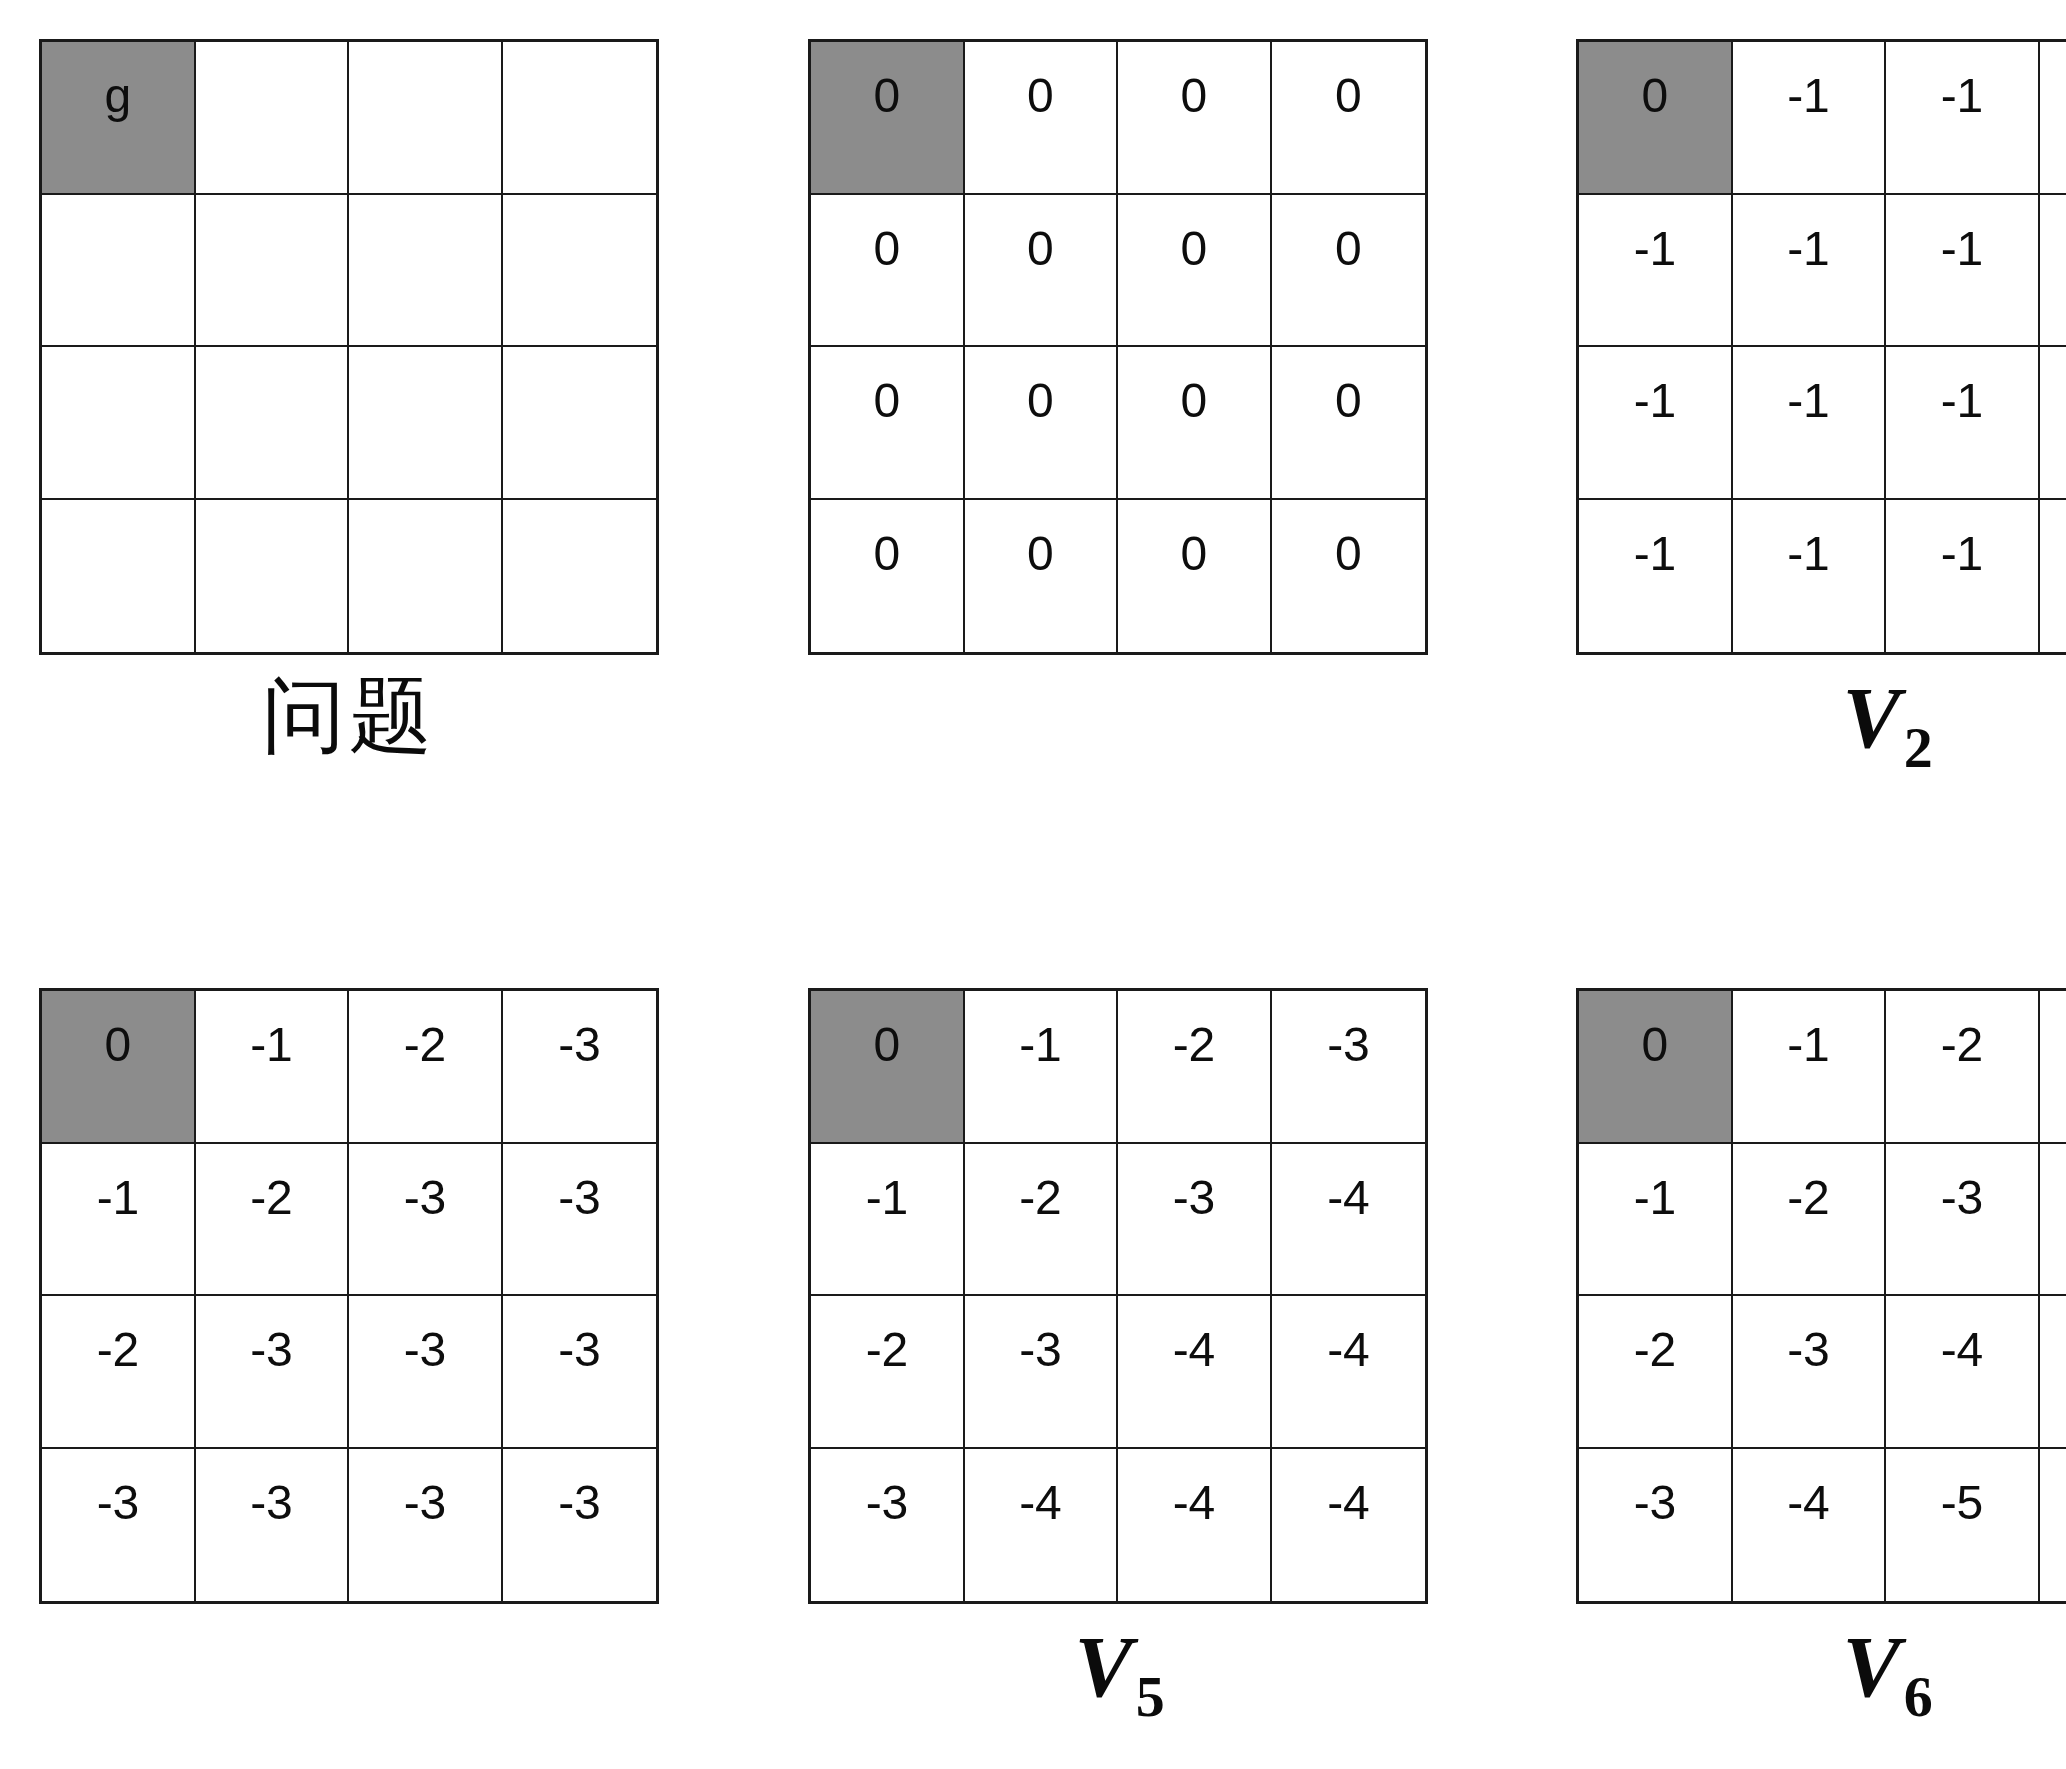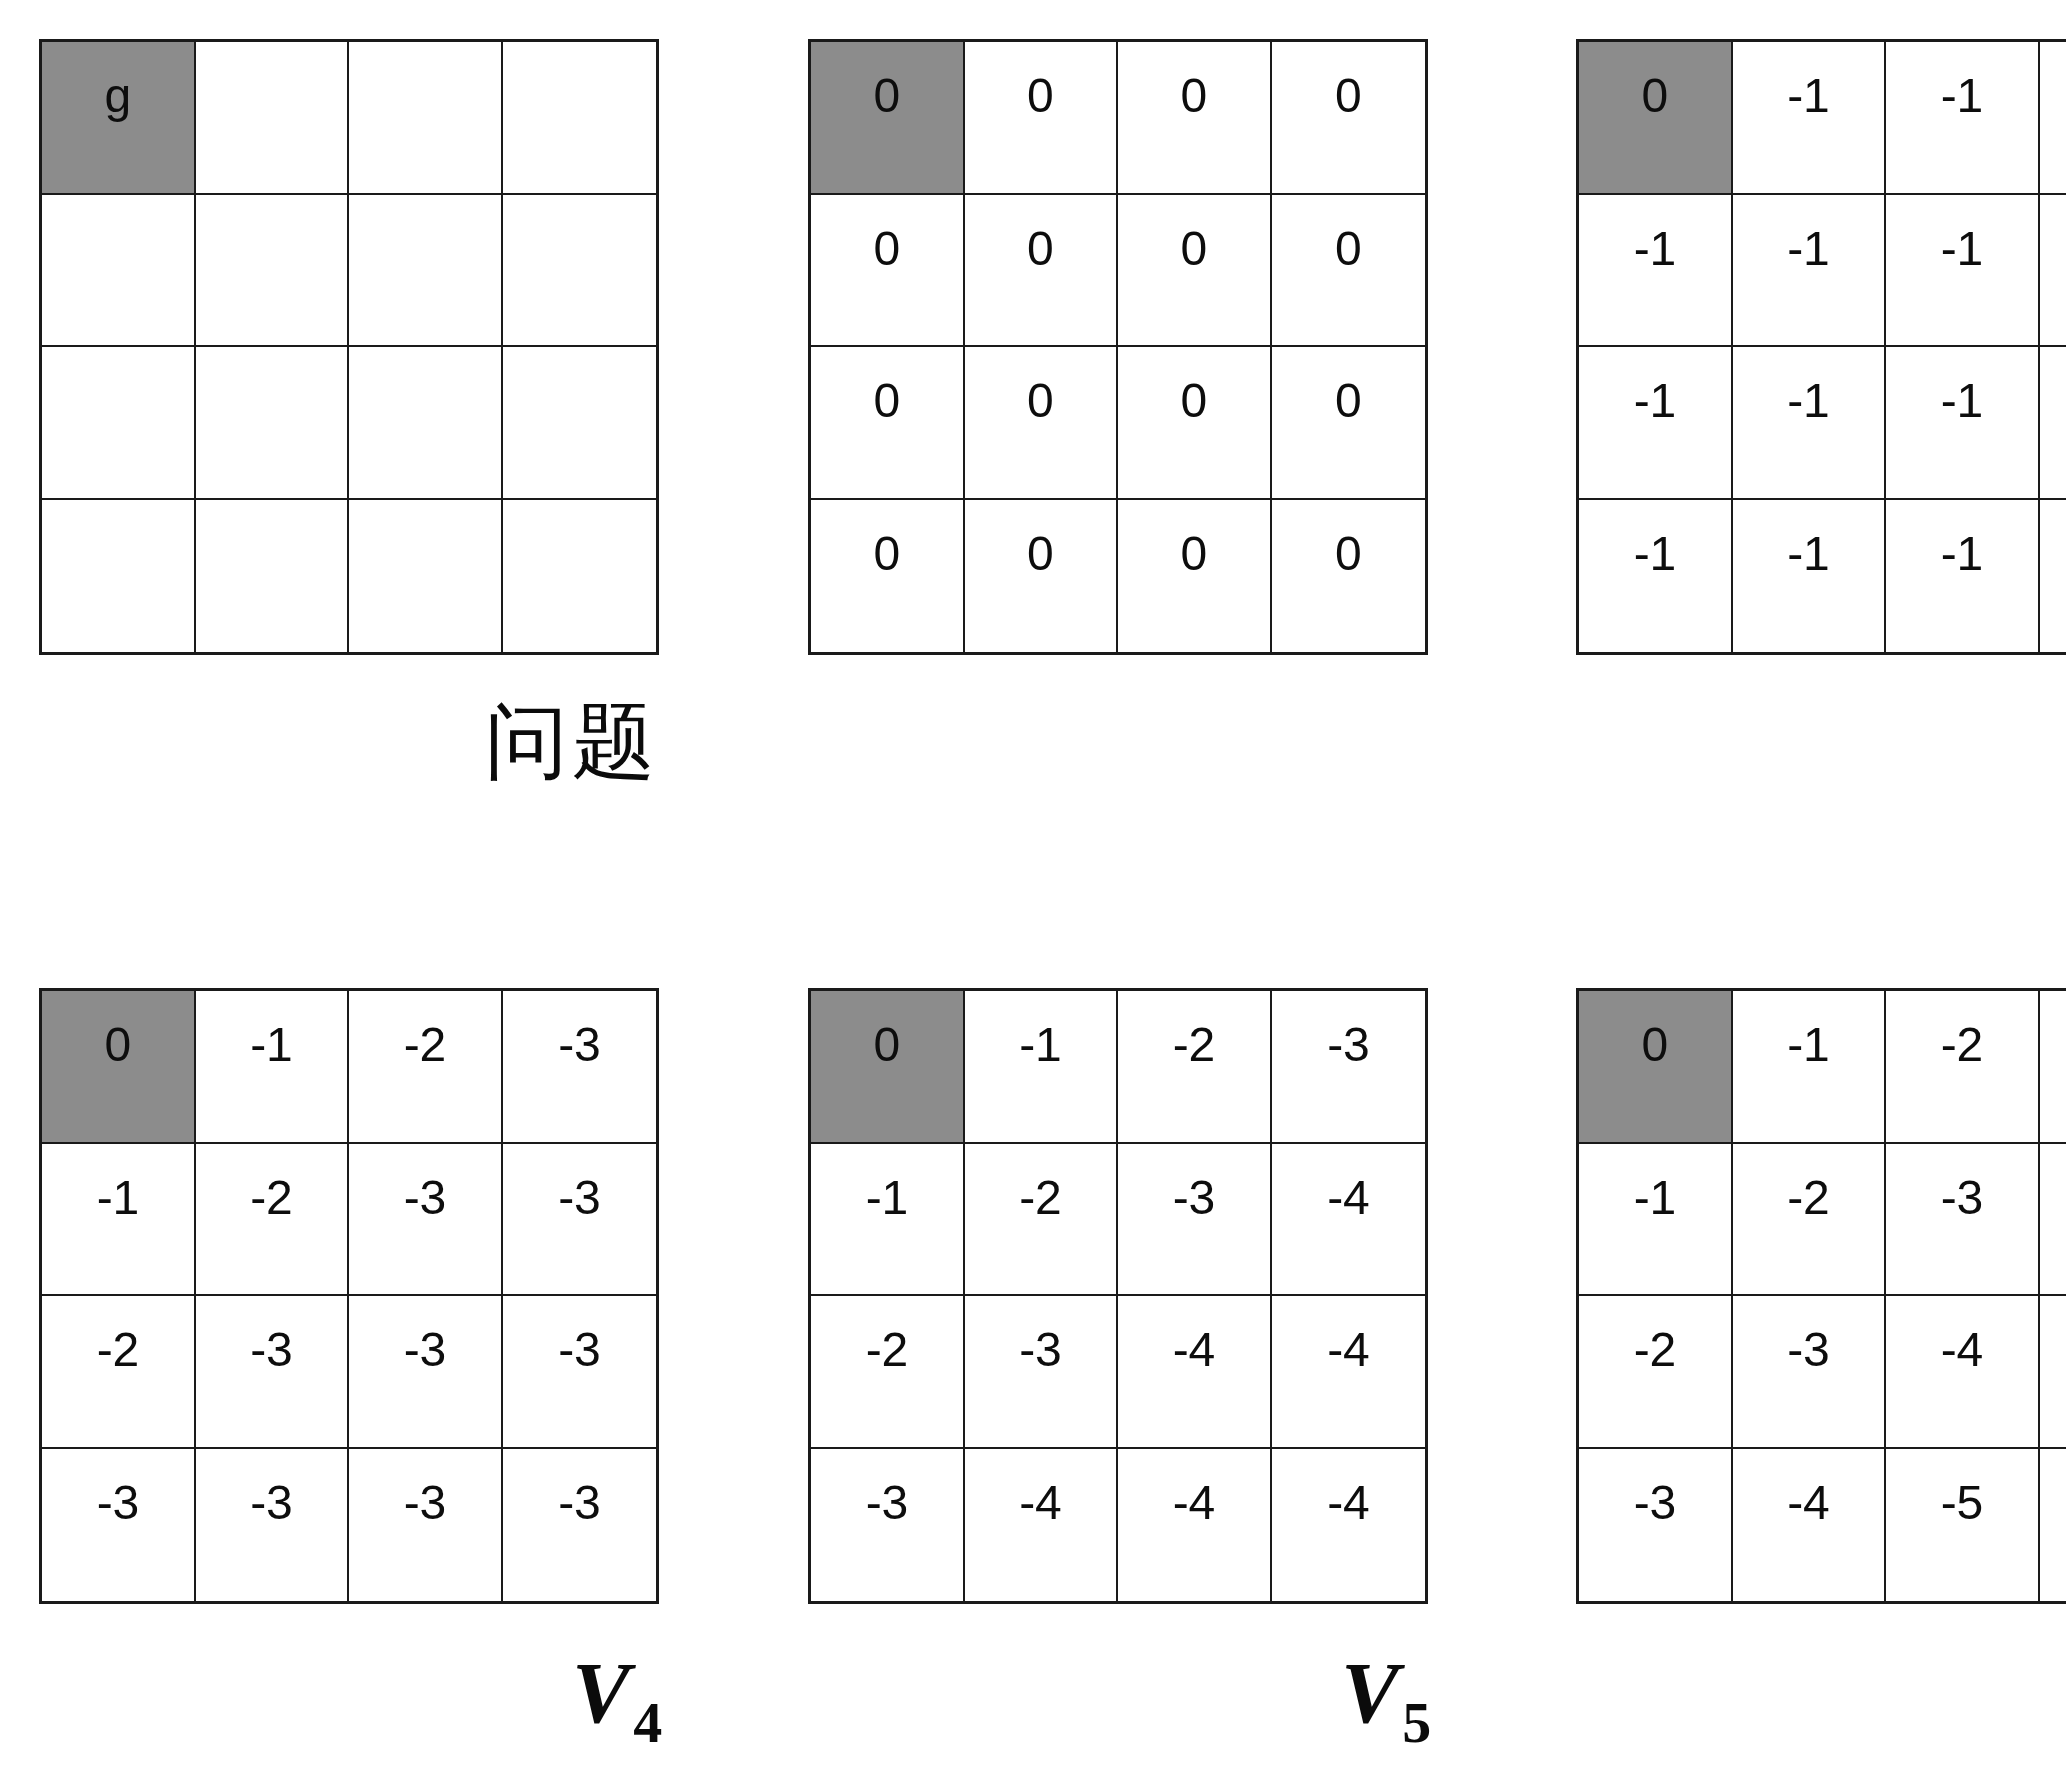--- a/index.html
+++ b/index.html
@@ -54,22 +54,22 @@
   }
   .cell.col-last { border-right: none; }
   .cell.row-last { border-bottom: none; }
 
   .cell.shaded {
     background: #8c8c8c;
   }
 
   .caption {
     width: 620px;
-    text-align: right;
-    margin-top: 45px;
+    text-align: center;
+    margin-top: 19px;
     height: 107px;
   }
 
   .cap-v {
     font-family: "Liberation Serif", serif;
     font-style: italic;
     font-weight: bold;
     font-size: 87px;
     line-height: 1;
     color: #0b0b0b;
@@ -176,21 +176,20 @@
         <div class="cell col-last">-3</div>
         <div class="cell">-2</div>
         <div class="cell">-3</div>
         <div class="cell">-3</div>
         <div class="cell col-last">-3</div>
         <div class="cell row-last">-3</div>
         <div class="cell row-last">-3</div>
         <div class="cell row-last">-3</div>
         <div class="cell col-last row-last">-3</div>
       </div>
-      <div class="caption"><span class="cap-v">V</span><span class="cap-sub">4</span></div>
     </div>
     <div class="panel" style="left: 808px; top: 988px;">
       <div class="grid">
         <div class="cell shaded">0</div>
         <div class="cell">-1</div>
         <div class="cell">-2</div>
         <div class="cell col-last">-3</div>
         <div class="cell">-1</div>
         <div class="cell">-2</div>
         <div class="cell">-3</div>

